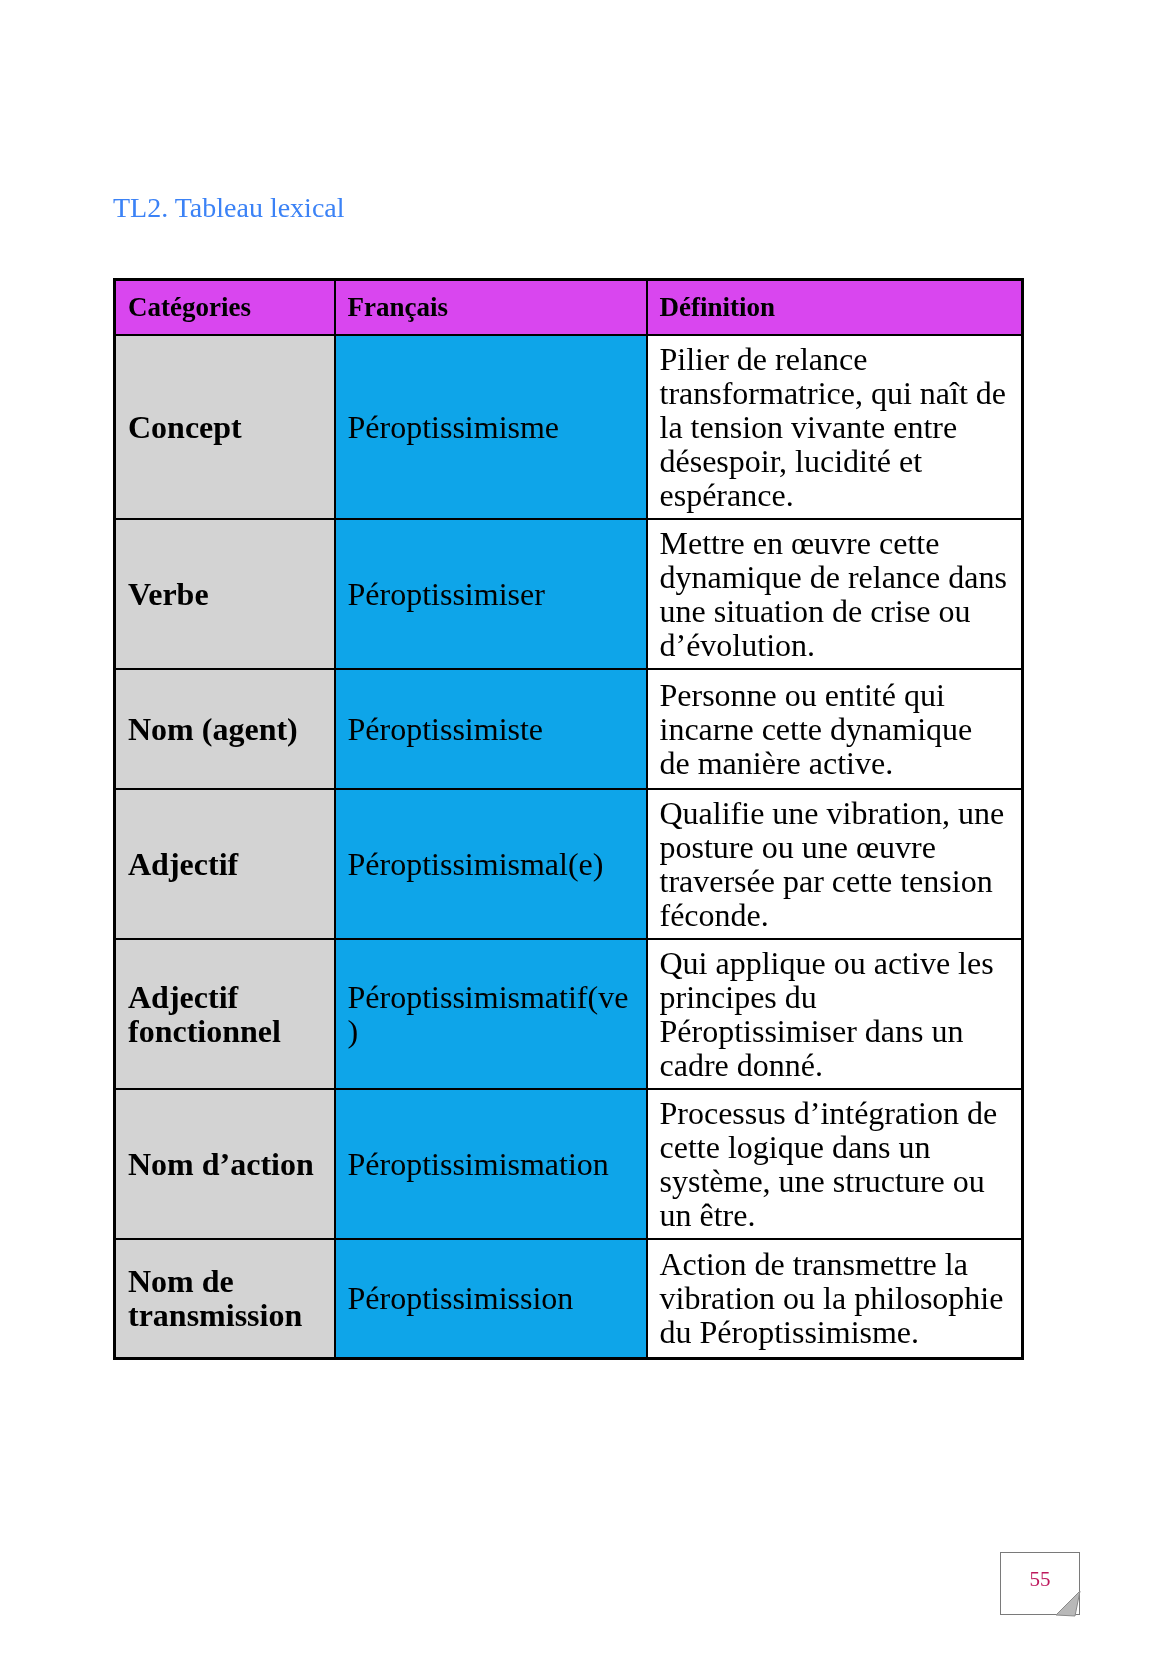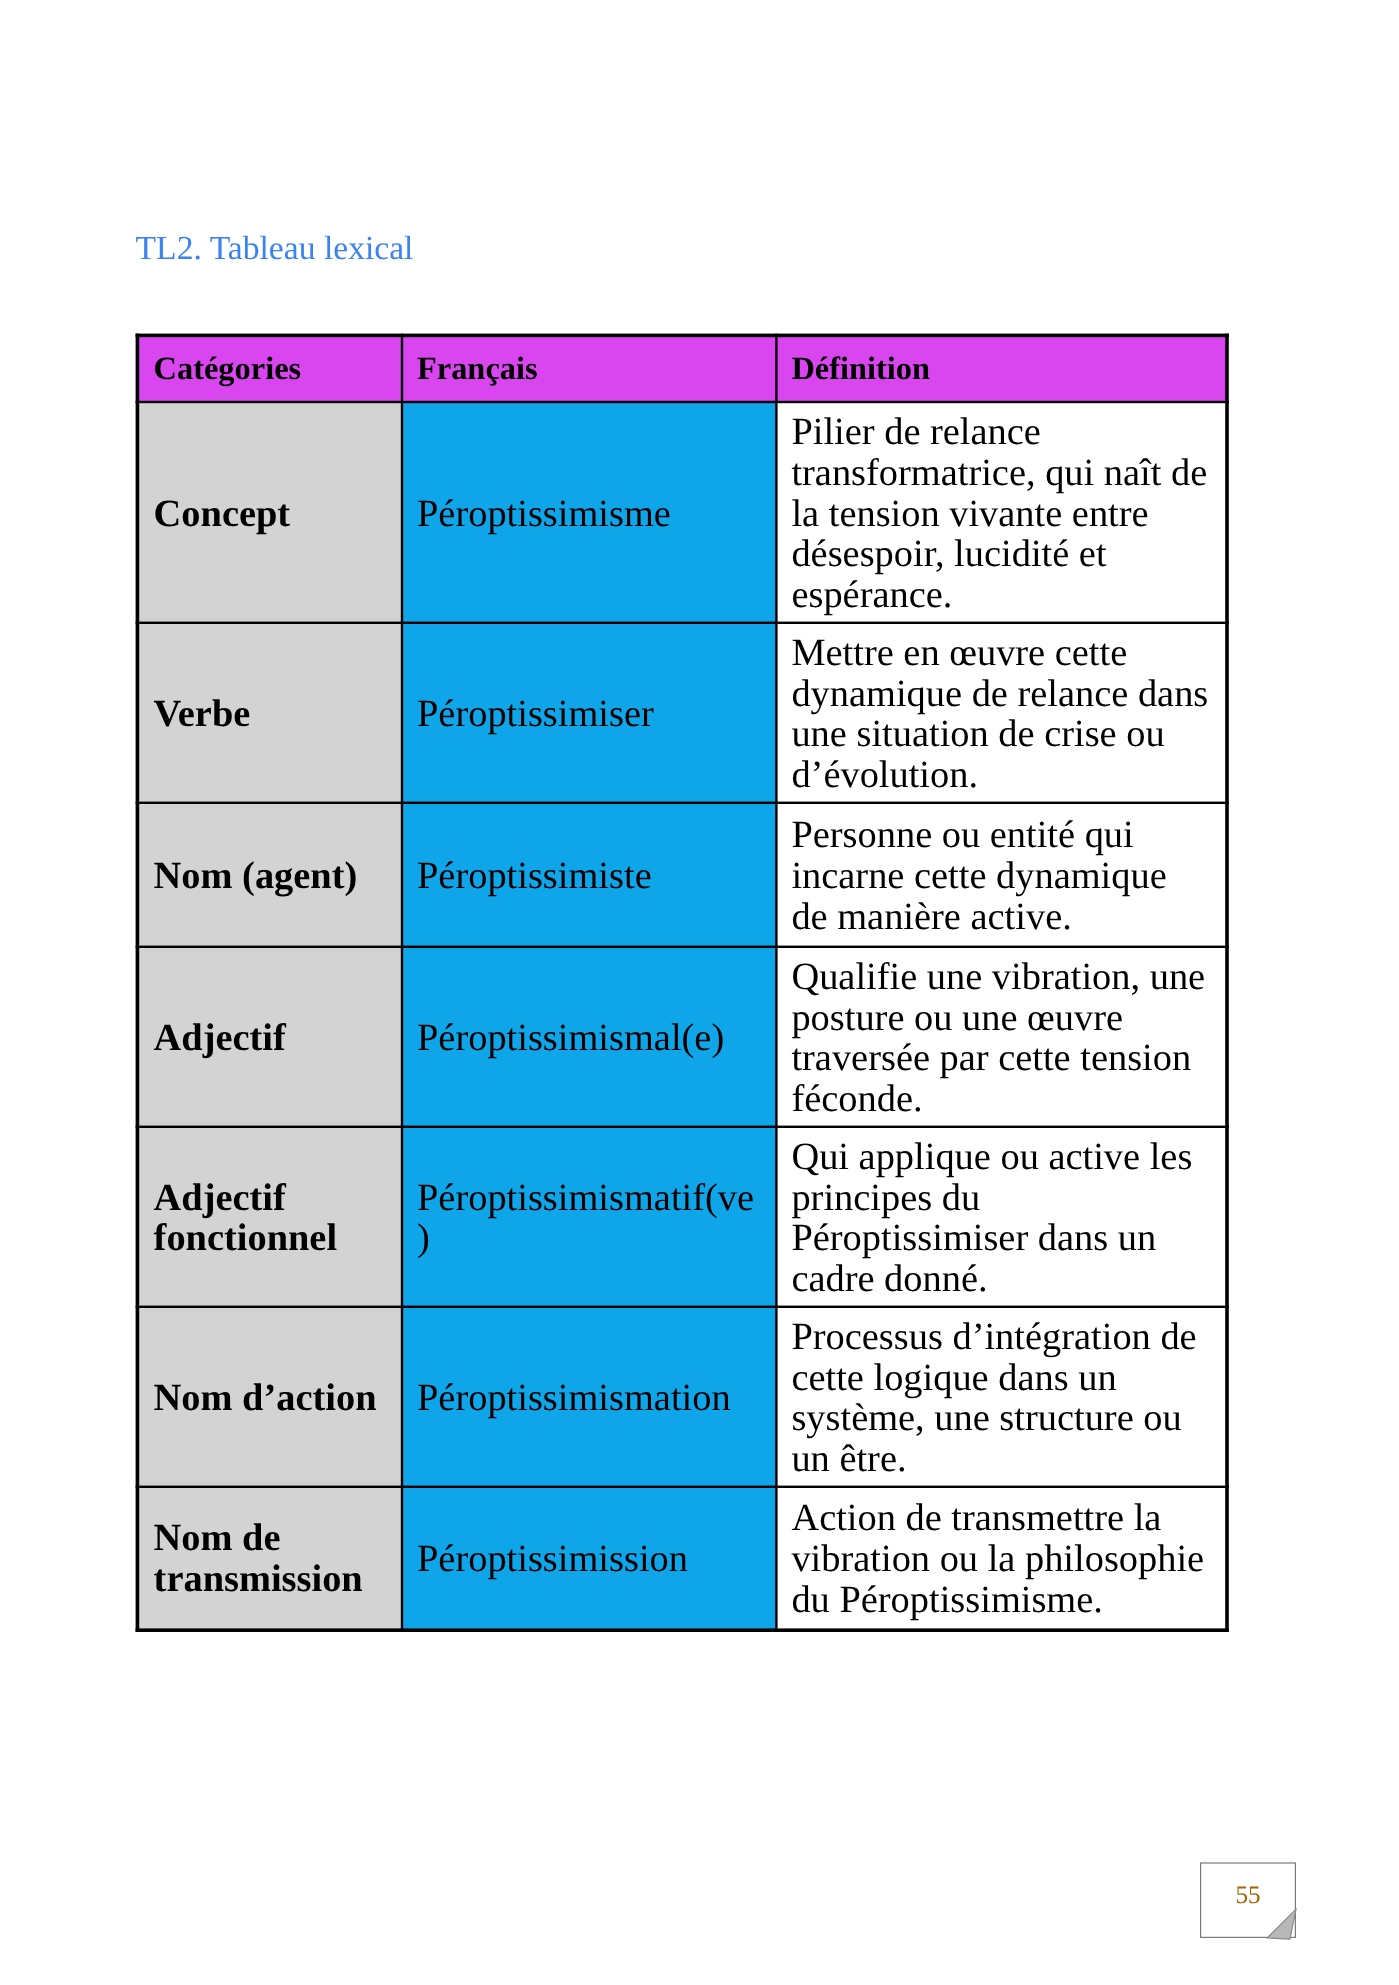--- a/index.html
+++ b/index.html
@@ -62,21 +62,21 @@
     width: 80px;
     height: 63px;
     background: #ffffff;
     border: 1px solid #7a7a7a;
     display: flex;
     align-items: center;
     justify-content: center;
   }
   .pagenote .num {
     font-size: 21px;
-    color: #a16207;
+    color: #be185d;
     transform: translateY(-4px);
   }
   .pagenote .fold {
     position: absolute;
     right: -2px;
     bottom: -3px;
     width: 26px;
     height: 27px;
     line-height: 0;
   }

